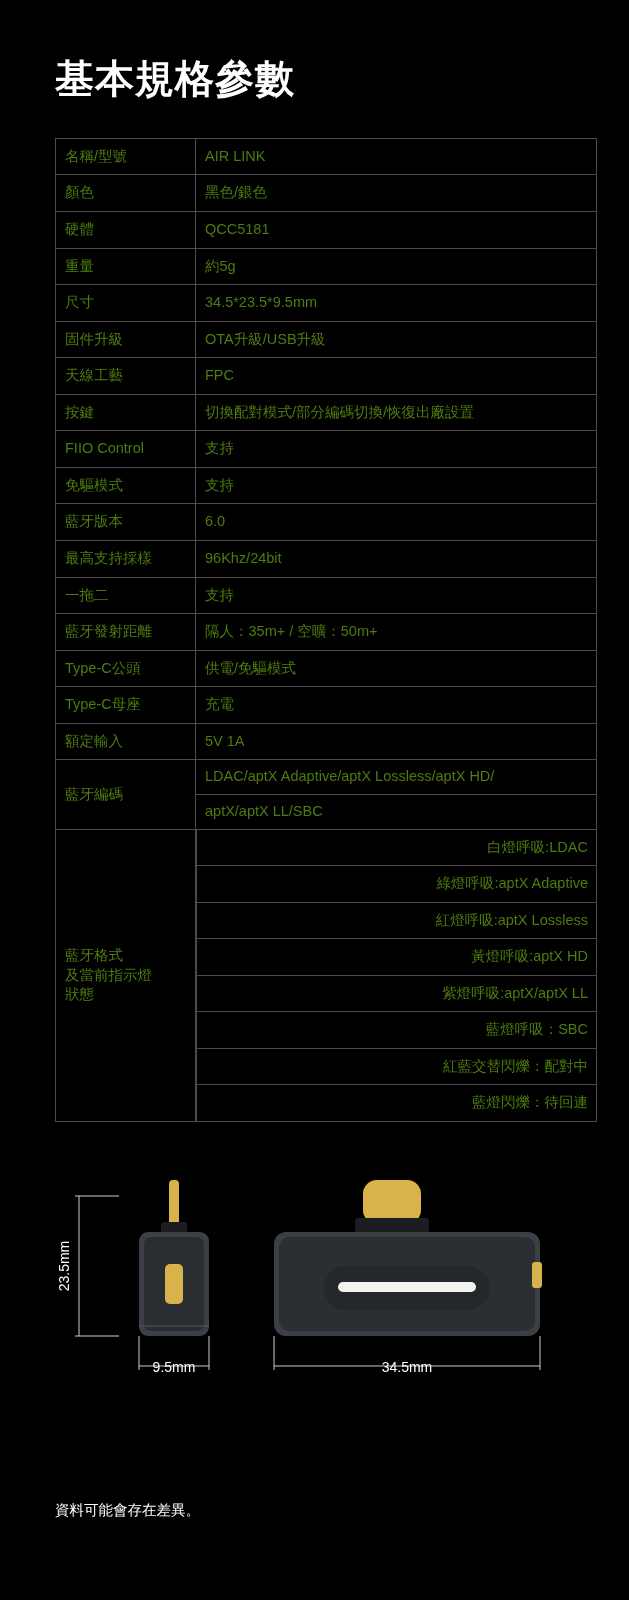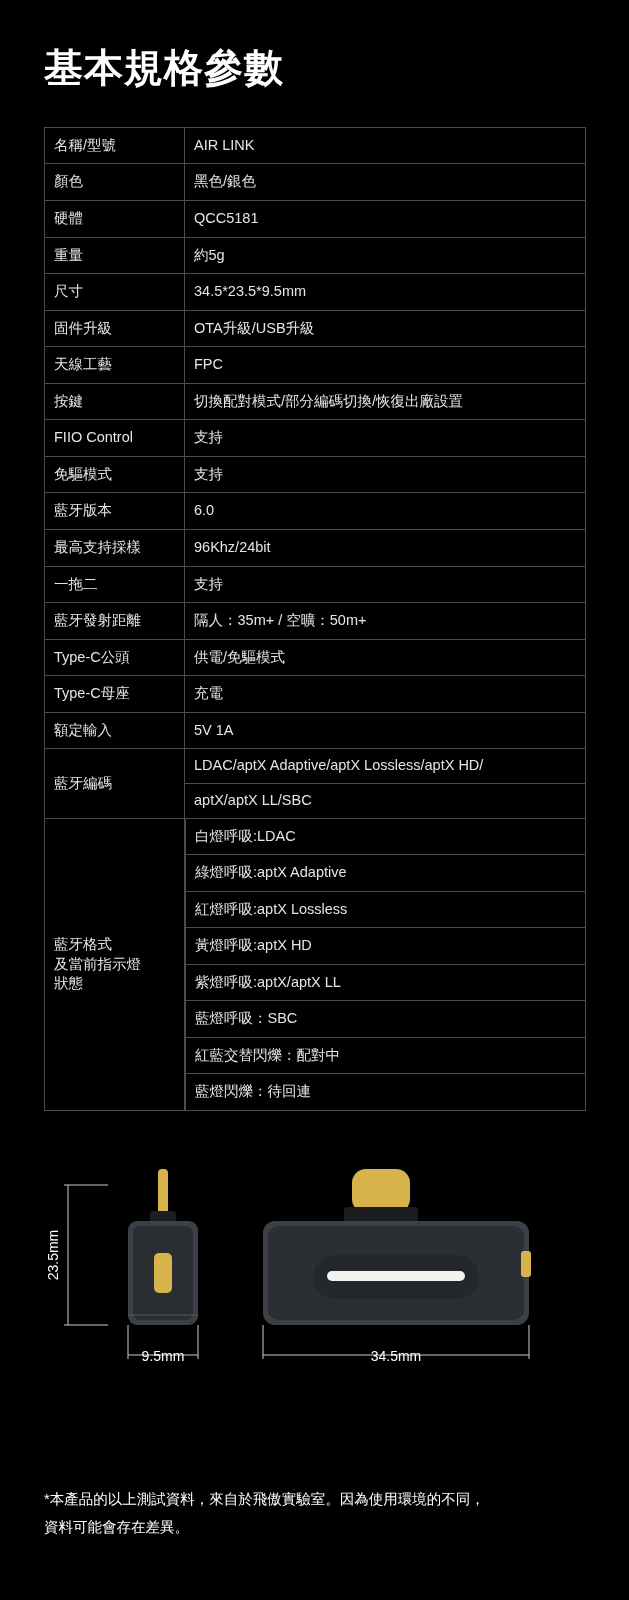--- a/index.html
+++ b/index.html
@@ -13,56 +13,57 @@
     font-family: "Liberation Sans", "DejaVu Sans", sans-serif;
     color: #ffffff;
     width: 629px;
     min-height: 1600px;
     position: relative;
   }
   .page {
     width: 629px;
     min-height: 1600px;
     background: #000;
-    padding: 0;
+    padding: 11px;
     position: relative;
   }
   .title {
     font-size: 39px;
     font-weight: bold;
     letter-spacing: 1px;
     padding: 46px 0 0 44px;
     line-height: 1.15;
     color: #fff;
   }
   .spec-table {
     margin: 36px 44px 0 44px;
     width: 541px;
     border-collapse: collapse;
     table-layout: fixed;
   }
   .spec-table td {
     border: 1px solid #4c4c4c;
     font-size: 14.5px;
-    color: #e5e5e5;
+    color: #4d7c0f;
     padding: 8px 8px 8px 9px;
     vertical-align: middle;
     line-height: 1.35;
     height: 33px;
   }
   .spec-table td.label {
     width: 140px;
   }
   .spec-table td.value {
     width: 401px;
   }
   .sub-table {
     width: 100%;
     border-collapse: collapse;
     table-layout: fixed;
+    text-align: right;
   }
   .sub-table td {
     border: 1px solid #4c4c4c;
     border-right: none;
     border-top: none;
     font-size: 14.5px;
     padding: 8px 8px 8px 9px;
     height: 34px;
     line-height: 1.35;
   }
@@ -268,17 +269,16 @@
       <g stroke="#cccccc" stroke-width="1" fill="none">
         <line x1="263" y1="162" x2="263" y2="196"></line>
         <line x1="529" y1="162" x2="529" y2="196"></line>
         <line x1="263" y1="192" x2="529" y2="192"></line>
       </g>
       <text x="396" y="198" fill="#ffffff" font-size="14" font-family="Liberation Sans, sans-serif" text-anchor="middle">34.5mm</text>
     </svg>
   </div>
 
   <div class="note">
-    <div>*本產品的以上測試資料，來自於飛傲實驗室。因為使用環境的不同，</div>
     <div>資料可能會存在差異。</div>
   </div>
 
 </div>
 
 </body></html>

